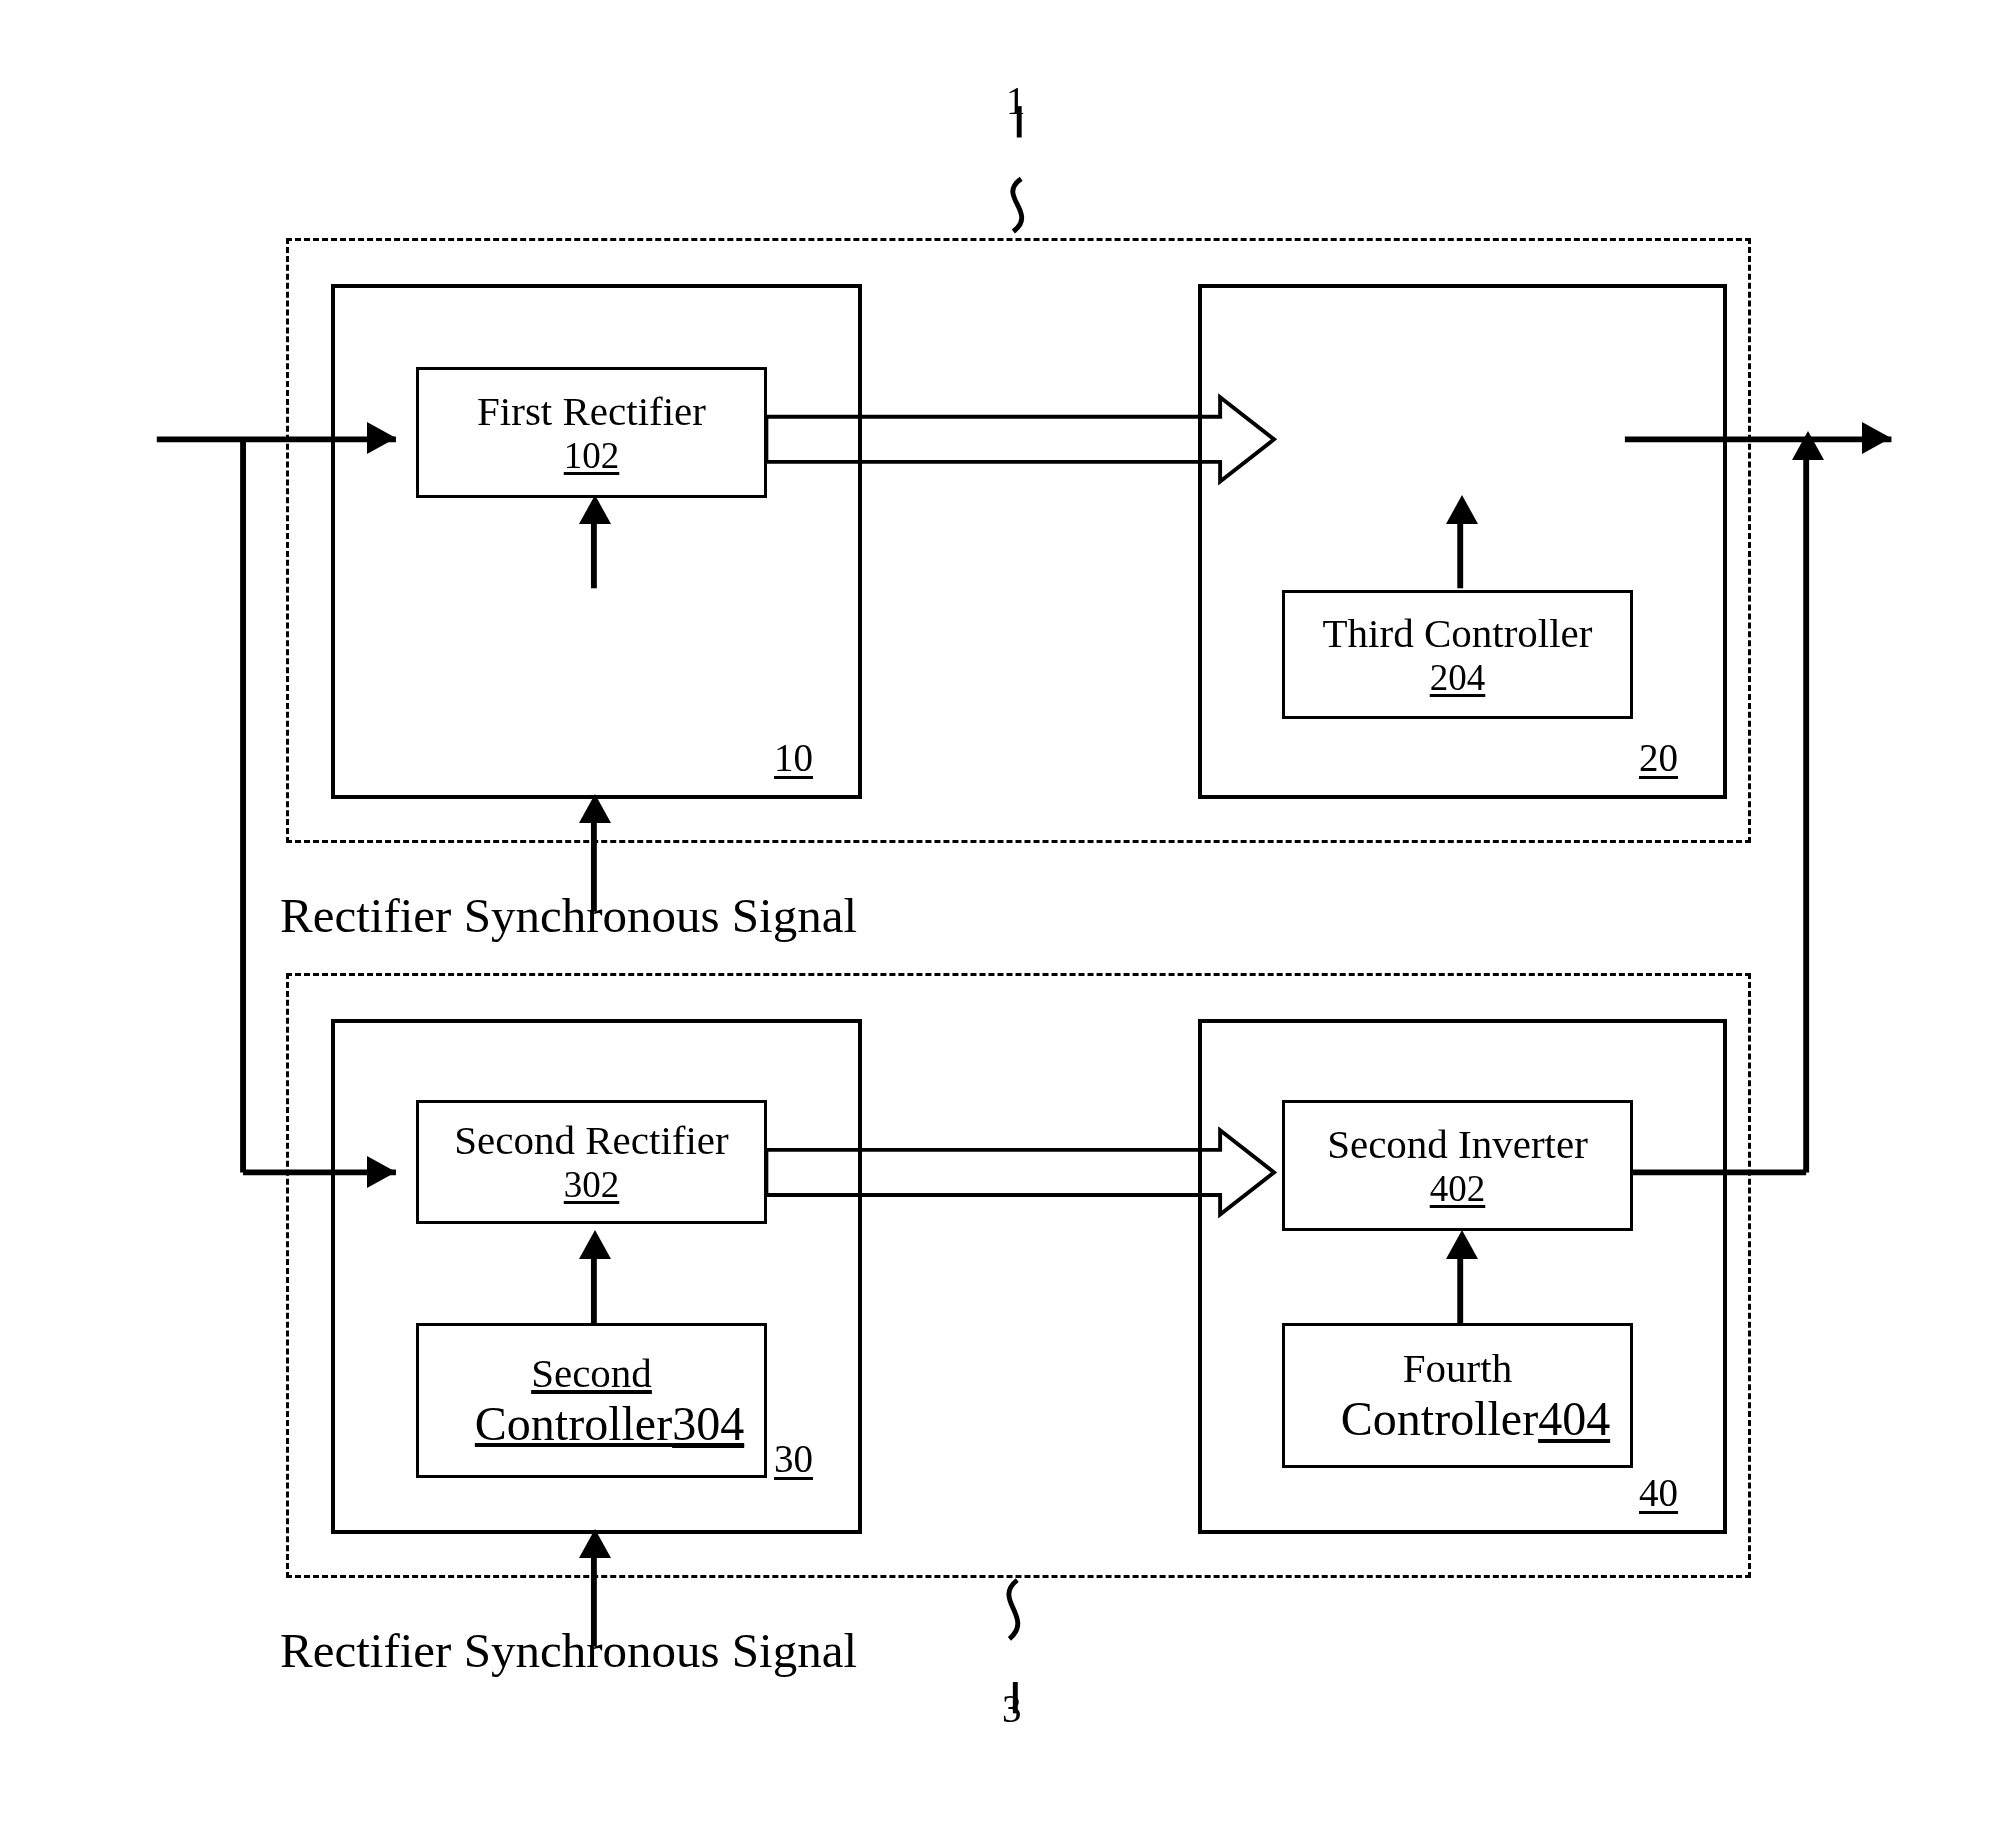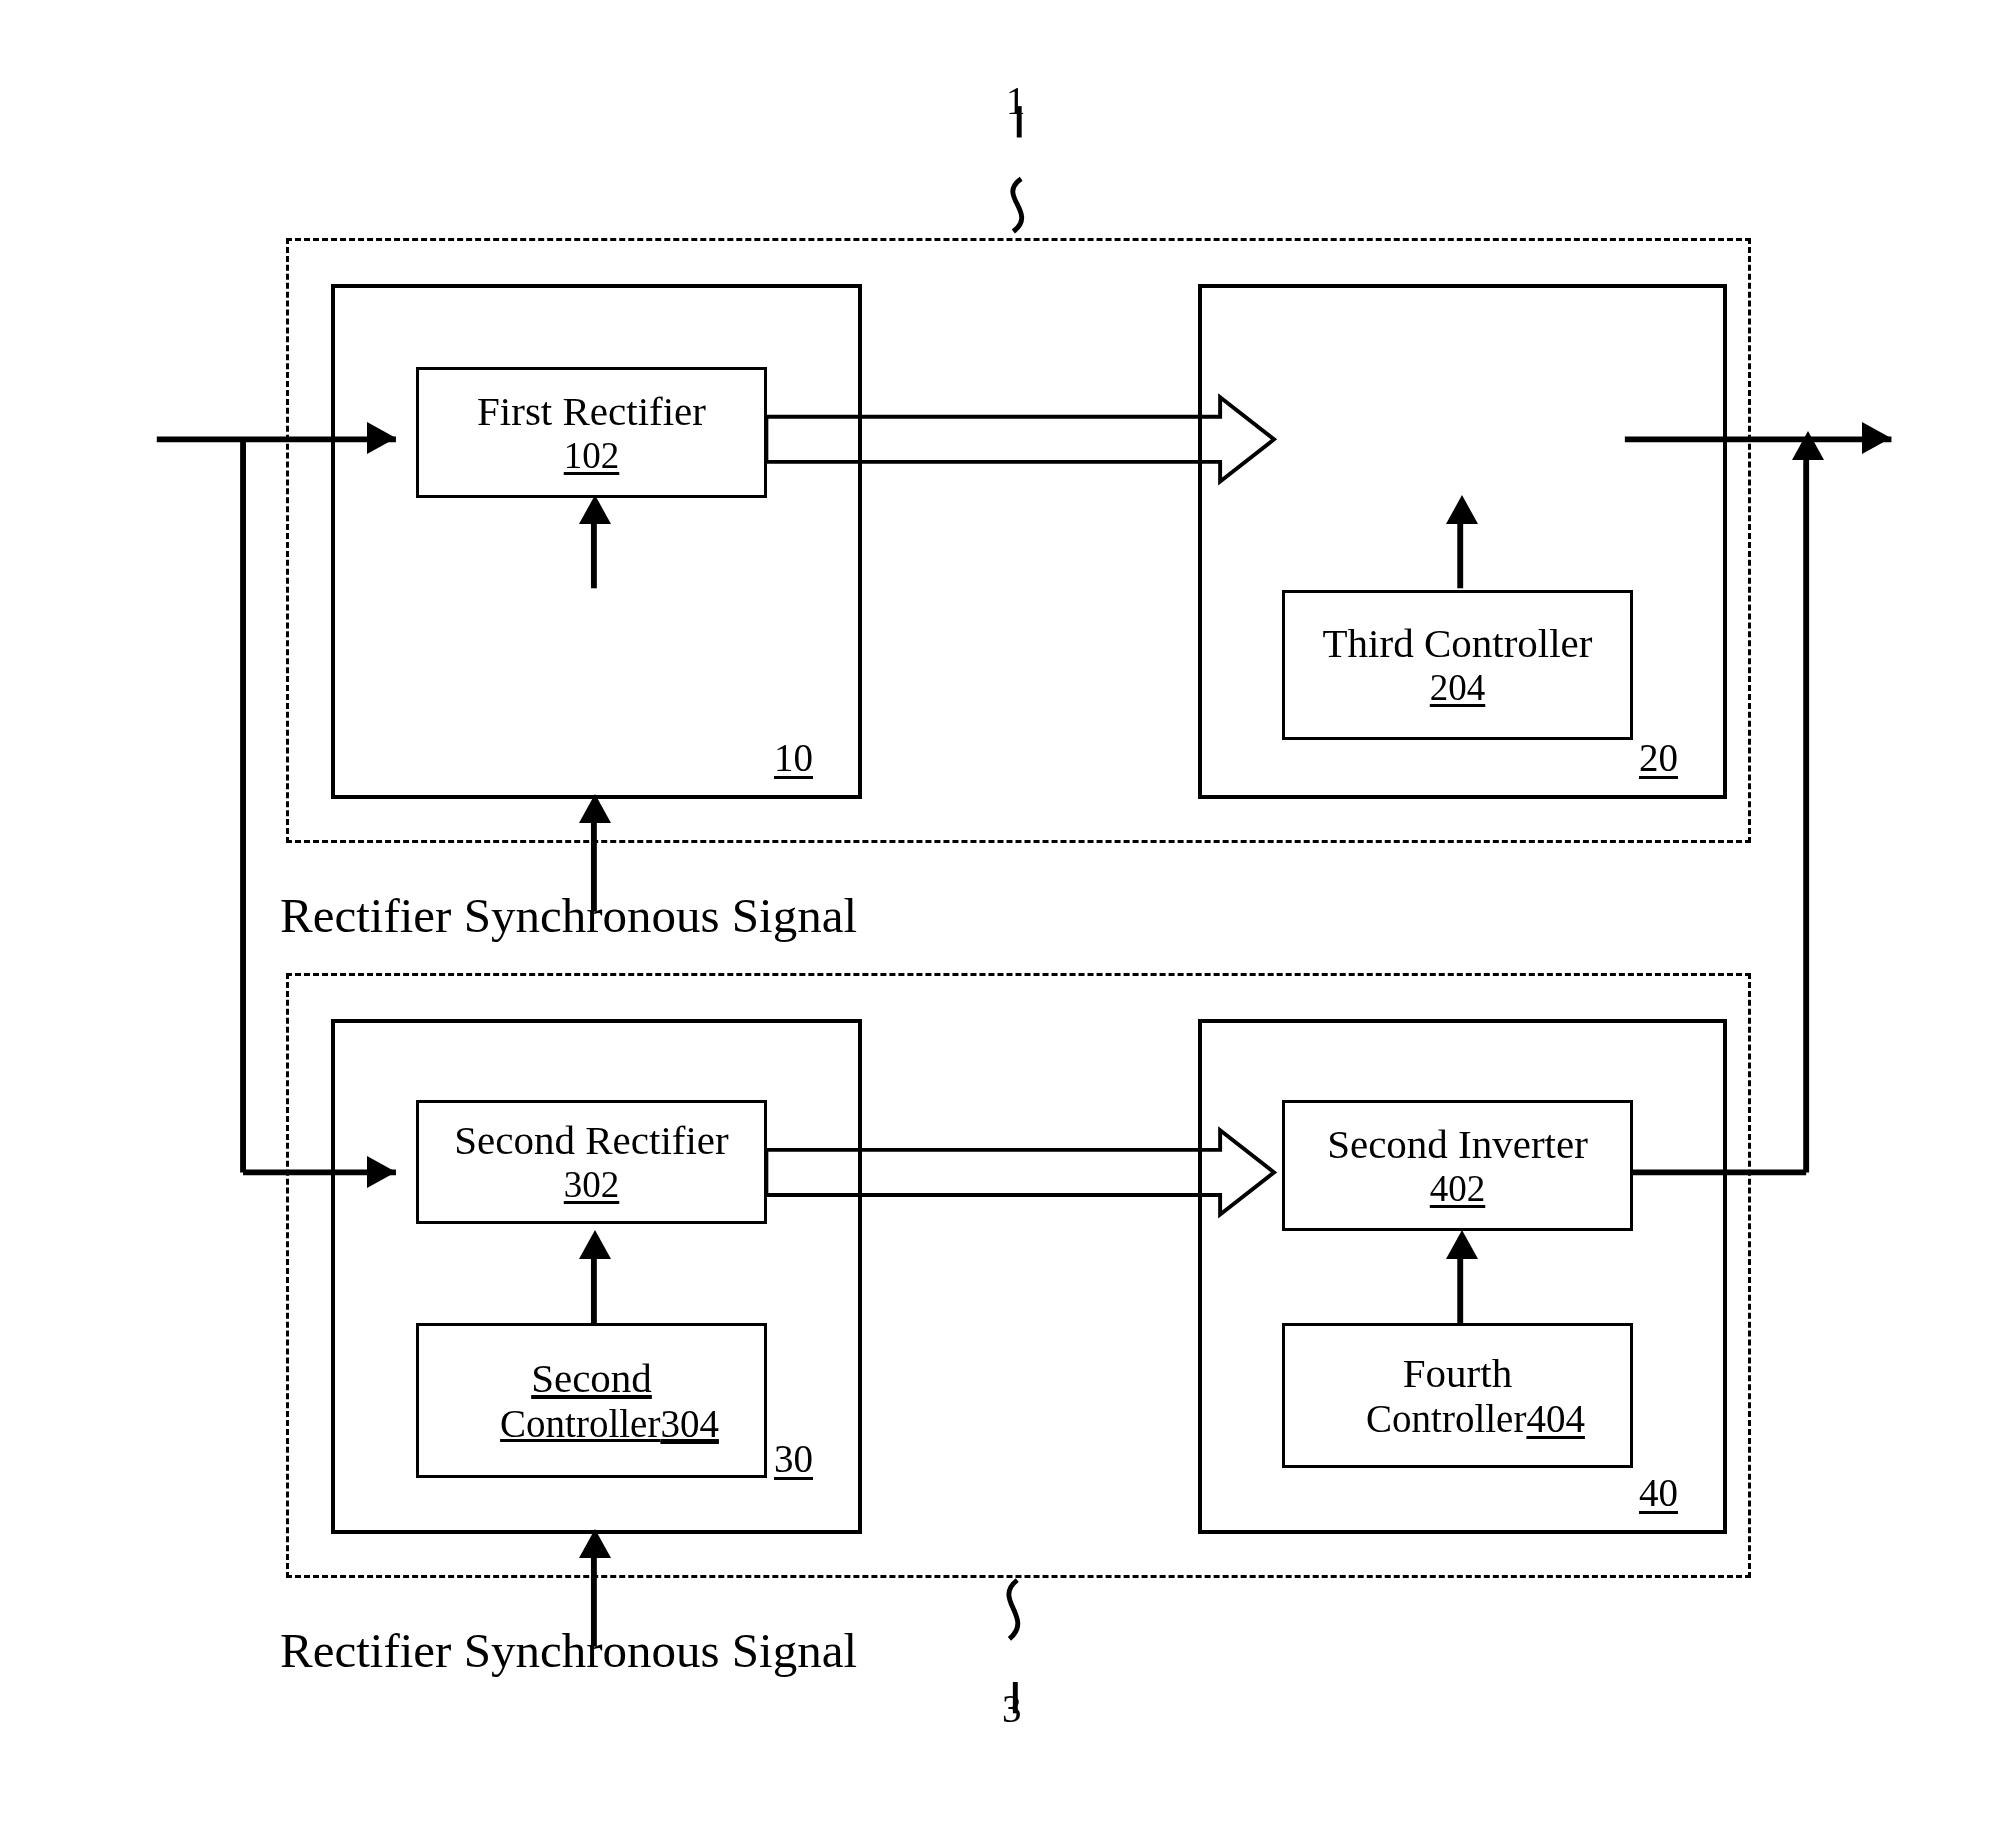--- a/index.html
+++ b/index.html
@@ -27,21 +27,21 @@
     background:#fff;
     display:flex;
     flex-direction:column;
     align-items:center;
     justify-content:center;
     text-align:center;
     line-height:1.12;
   }
   .unit-title{font-size:41px;white-space:nowrap;}
   .unit-ref{font-size:37px;text-decoration:underline;text-underline-offset:3.9px;}
-  .unit-inline{font-size:39px;white-space:nowrap;margin-left:36px;}
+  .unit-inline{font-size:48px;white-space:nowrap;margin-left:36px;}
   .unit-inline u{text-decoration:underline;text-underline-offset:3.9px;}
 
   .grp-ref{
     position:absolute;
     font-size:39px;
     text-decoration:underline;
     text-underline-offset:4.9px;
   }
 
   .sig-label{
@@ -132,21 +132,21 @@
     <div class="unit-title">First Rectifier</div>
     <div class="unit-ref">102</div>
   </div>
 
 
   <div class="solid-group" style="left:1198px; top:284px; width:529px; height:515px;">
   </div>
   <div class="grp-ref" style="left:1639px; top:735px;">20</div>
 
 
-  <div class="unit-box" style="left:1282px; top:590px; width:351px; height:150px;">
+  <div class="unit-box" style="left:1282px; top:590px; width:351px; height:129px;">
     <div class="unit-title">Third Controller</div>
     <div class="unit-ref">204</div>
   </div>
 
   <div class="sig-label" style="left:280px; top:887px;">Rectifier Synchronous Signal</div>
 
   <div class="dashed-group" style="left:286px; top:973px; width:1465px; height:605px;"></div>
 
   <div class="solid-group" style="left:331px; top:1019px; width:531px; height:515px;">
   </div>

